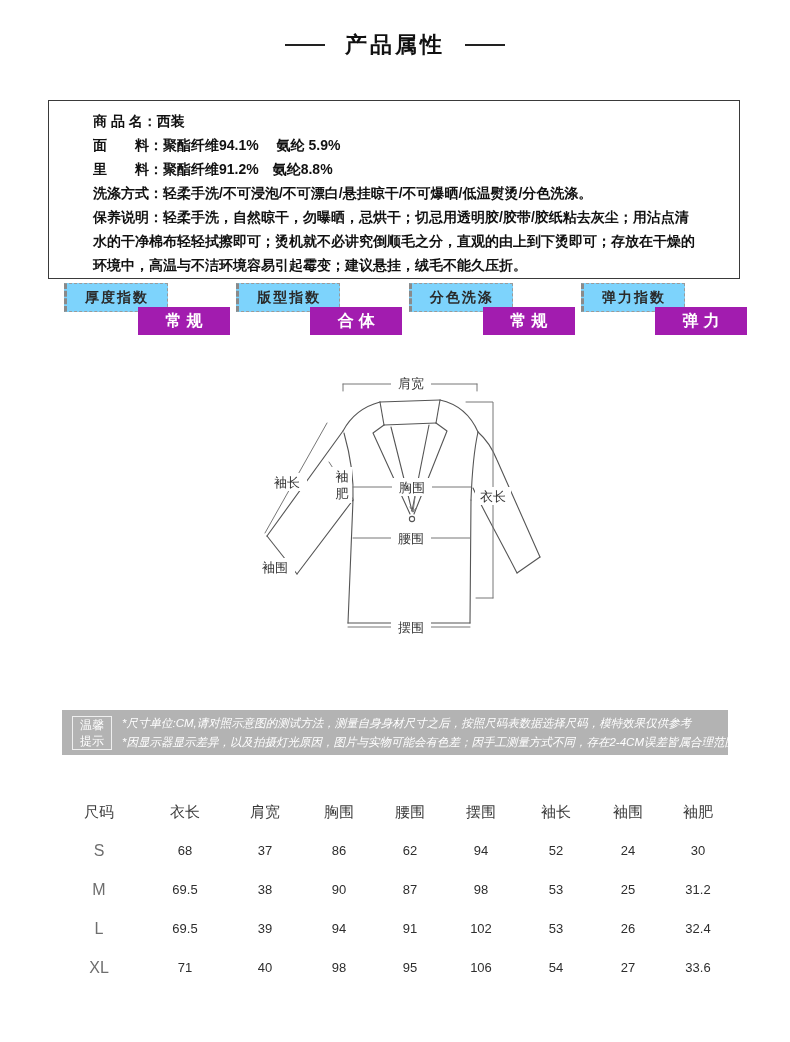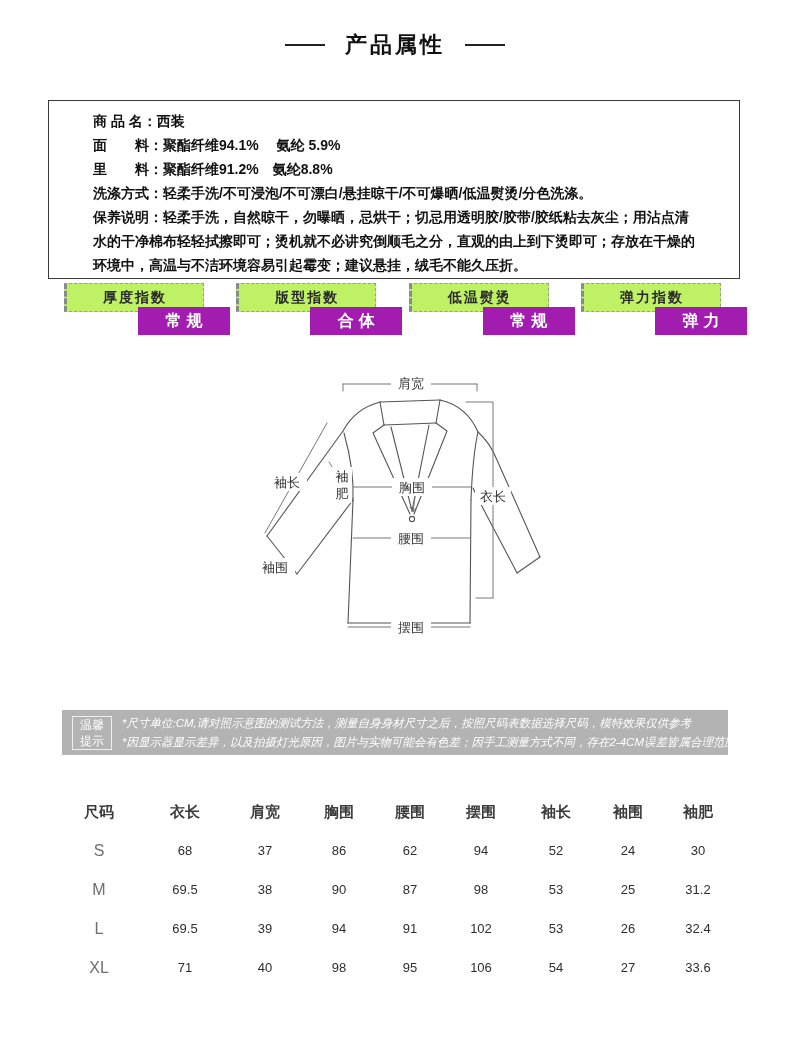--- a/index.html
+++ b/index.html
@@ -15,45 +15,45 @@
   .title-text { font-size:22px; font-weight:700; letter-spacing:3px; color:#111; }
   
   .attr-box { position:absolute; left:48px; top:88px; width:692px; height:179px;
     border:1px solid #3a3a3a; padding:8px 40px 0 44px;
     font-size:14px; font-weight:700; color:#111; line-height:24px;margin-top:12px; }
   .attr-line { white-space:pre-wrap; }
   
   .indicators { position:absolute; left:64px; top:283px; width:683px;
     display:flex; justify-content:space-between; }
   .ind-group { position:relative; width:166px; height:56px; }
-  .ind-dashed { position:absolute; left:0; top:0; width:140px; height:29px;
+  .ind-dashed { position:absolute; left:0; top:0; width:104px; height:29px;
     border:1px dashed #9a9a9a; border-left:3px dashed #8a8a8a;
     display:flex; align-items:center; justify-content:center;
-    font-size:14px; font-weight:600; letter-spacing:2px; color:#2a2a2a; background:#bef264; }
+    font-size:14px; font-weight:600; letter-spacing:2px; color:#2a2a2a; background:#7dd3fc; }
   .ind-solid { position:absolute; left:74px; top:24px; width:92px; height:28px;
     background:#a21caf; color:#fff; font-weight:700; font-size:16px; letter-spacing:5px;
     display:flex; align-items:center; justify-content:center; padding-left:5px; }
   
   .diagram { position:absolute; left:230px; top:370px; }
   .diagram path, .diagram line, .diagram circle, .diagram polyline
     { fill:none; stroke:#555; stroke-width:1.1; stroke-linecap:round; stroke-linejoin:round; }
   .diagram .meas { stroke:#777; stroke-width:1; }
   .diagram rect.lbl-bg { fill:#ffffff; stroke:none; }
   .diagram text { fill:#333; font-size:13px; font-family:"Liberation Sans","DejaVu Sans",sans-serif; text-anchor:middle; }
   
   .tips { position:absolute; left:62px; top:710px; width:666px; height:45px;
     background:#b3b3b3; display:flex; align-items:center; padding:12px 10px; }
   .tips-badge { flex:none; width:40px; height:34px; border:1px solid #efefef;
     color:#fff; font-size:12px; line-height:16px; text-align:center;
     display:flex; flex-direction:column; justify-content:center; margin-right:10px; }
   .tips-text { color:#fff; font-size:11.5px; line-height:19px; white-space:nowrap;font-style:italic; }
   
   .size-table { position:absolute; left:55px; top:793px; width:680px;
     border-collapse:collapse; text-align:center; }
-  .size-table th { font-size:15px; font-weight:700; color:#3c3c3c; height:38px; }
+  .size-table th { font-size:15px; font-weight:400; color:#3c3c3c; height:38px; }
   .size-table td { font-size:13px; color:#2e2e2e; height:39px; }
   .size-table td.size-label { font-size:16px; color:#6e6e6e; }
 </style>
 </head>
 <body>
 
 <div class="page">
 
   <div class="title-row">
     <span class="title-dash"></span>
@@ -72,21 +72,21 @@
   <div class="indicators">
     <div class="ind-group">
       <div class="ind-dashed">厚度指数</div>
       <div class="ind-solid">常规</div>
     </div>
     <div class="ind-group">
       <div class="ind-dashed">版型指数</div>
       <div class="ind-solid">合体</div>
     </div>
     <div class="ind-group">
-      <div class="ind-dashed">低温熨烫</div>
+      <div class="ind-dashed">分色洗涤</div>
       <div class="ind-solid">常规</div>
     </div>
     <div class="ind-group">
       <div class="ind-dashed">弹力指数</div>
       <div class="ind-solid">弹力</div>
     </div>
   </div>
 
   <svg class="diagram" width="330" height="290" viewBox="0 0 330 290">
 

